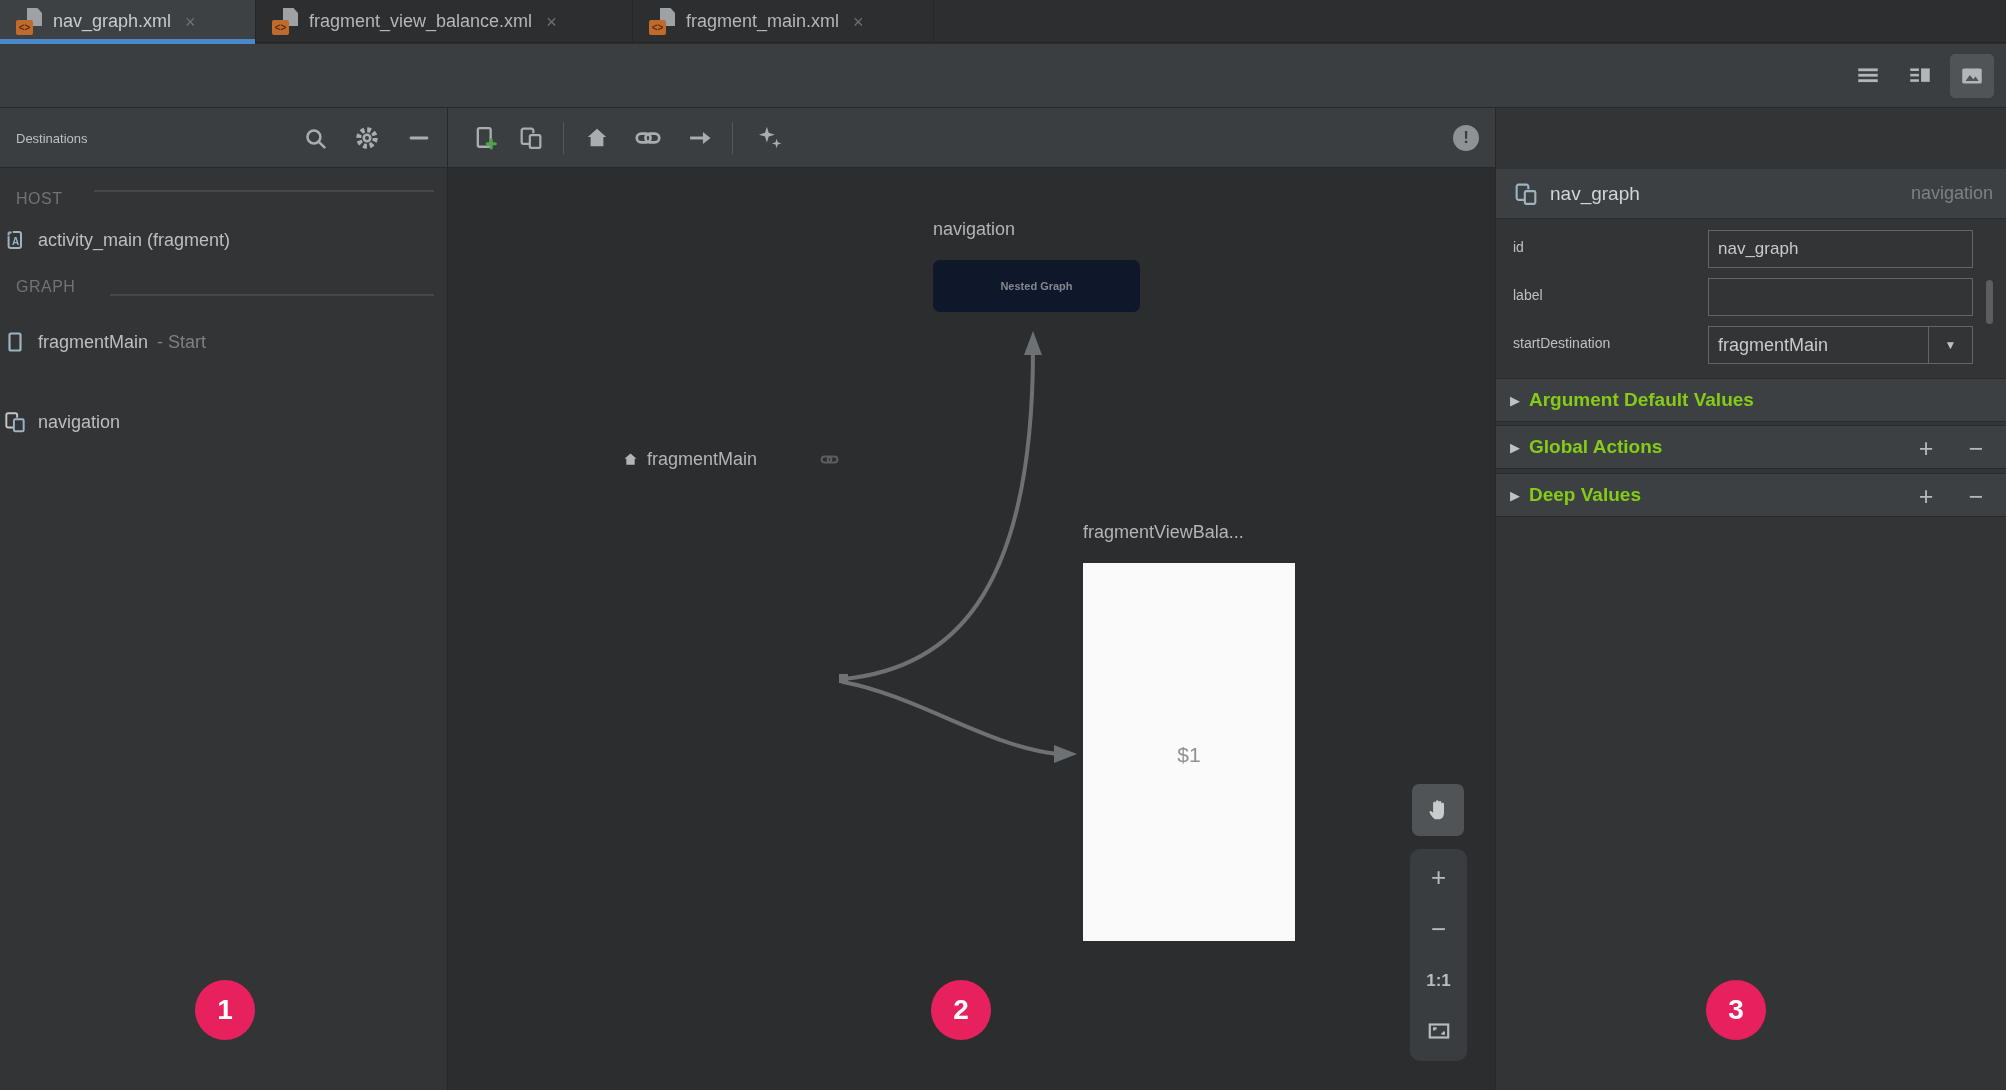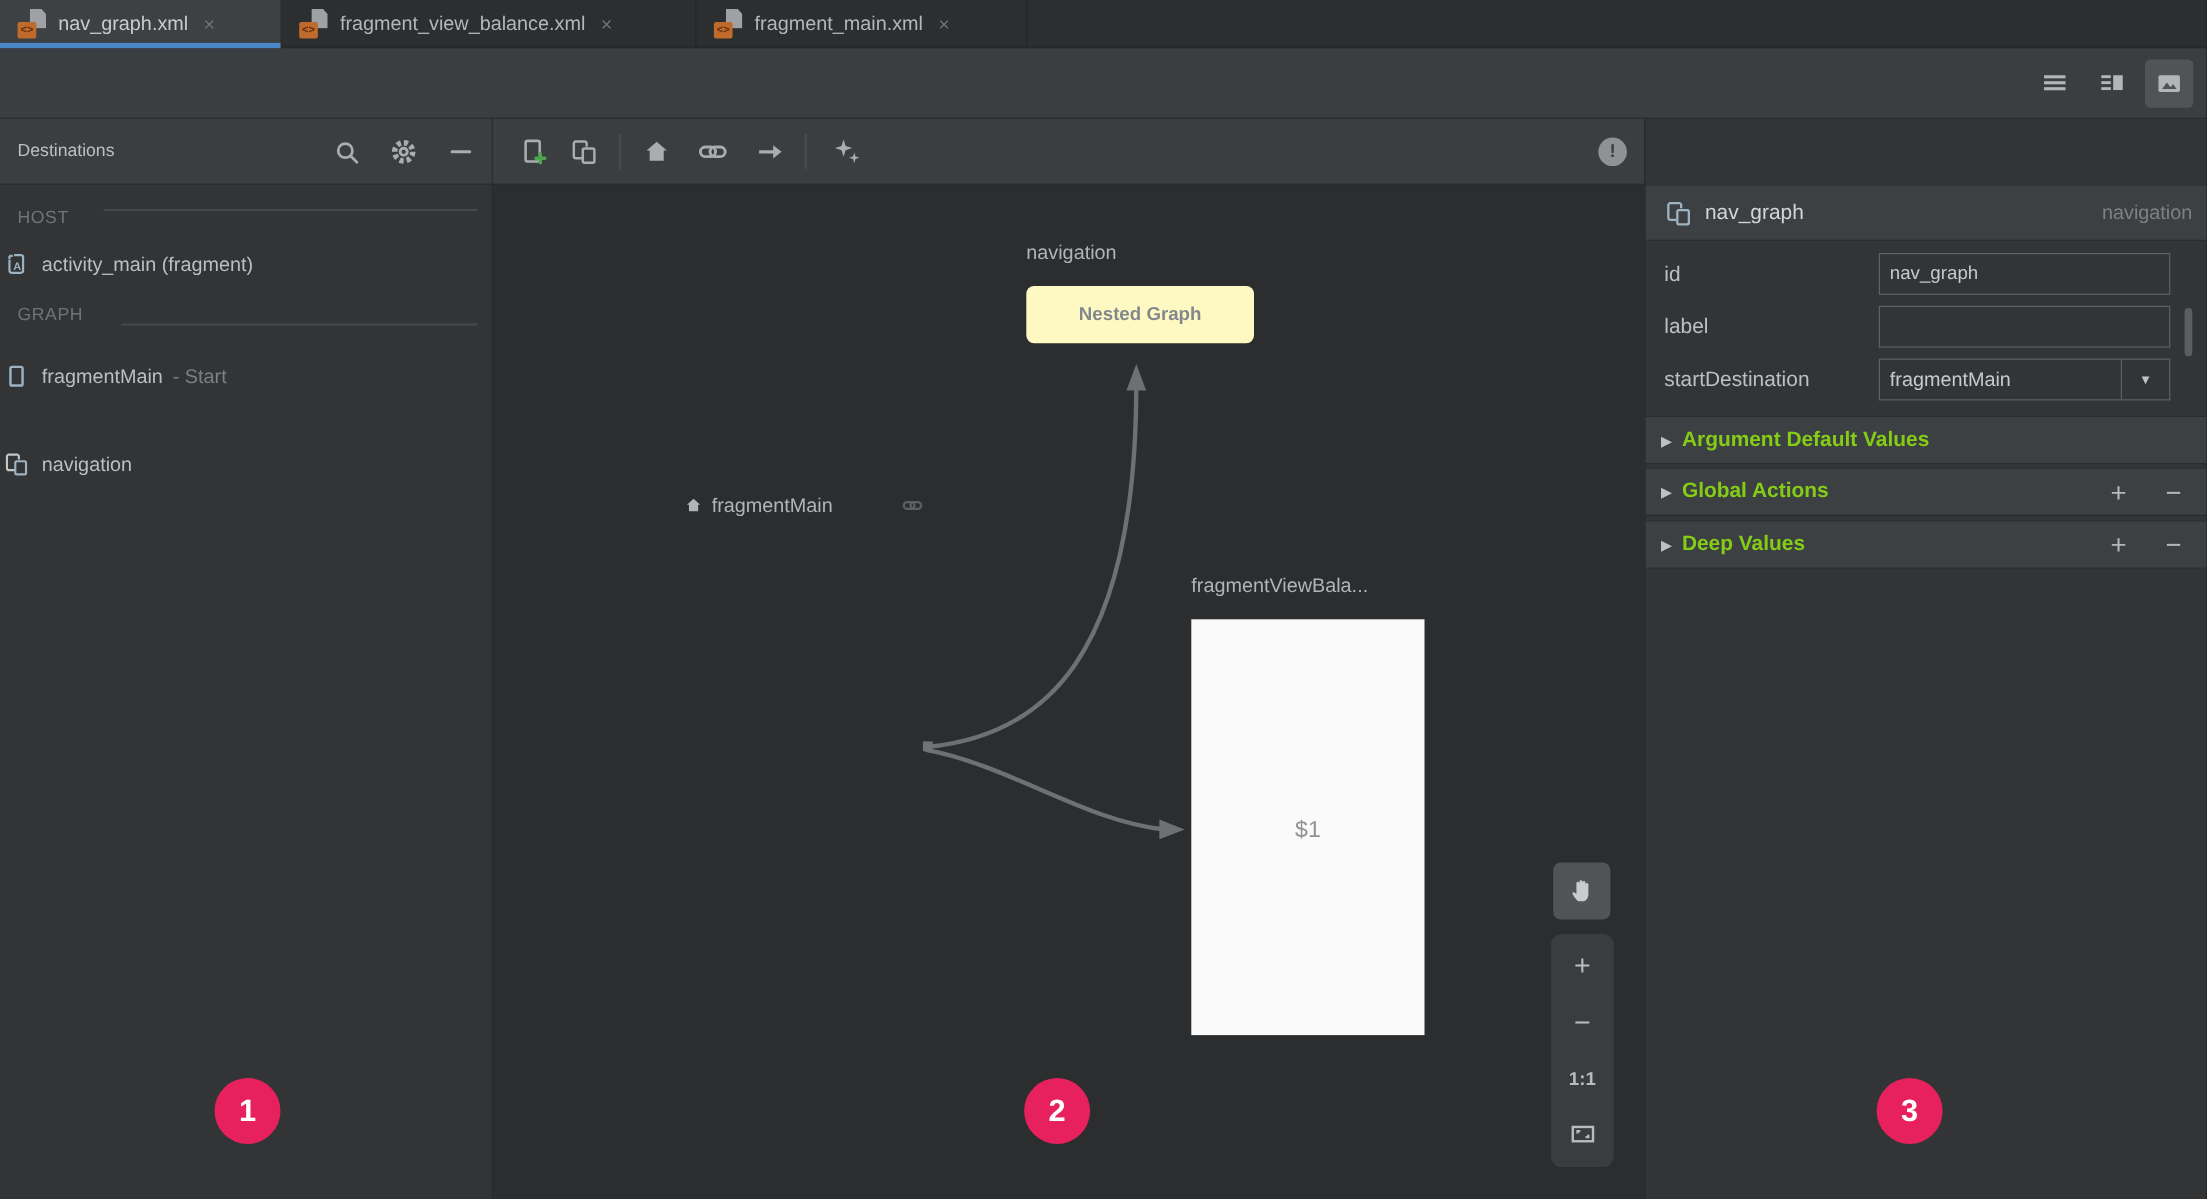--- a/index.html
+++ b/index.html
@@ -27,21 +27,21 @@
   .mode-row{position:absolute;left:0;top:44px;width:2006px;height:64px;background:#3b3e40;
             border-bottom:1px solid #26282a;}
   .mode-btn{position:absolute;top:10px;width:44px;height:44px;border-radius:5px;display:flex;
             align-items:center;justify-content:center;color:#b3b6b8;}
   .mode-btn.selected{background:#50545 6;background:#505456;}
 
   
   .panel-header{position:absolute;left:0;top:0;right:0;height:60px;background:#3b3e40;
                 border-bottom:1px solid #26282a;}
   .panel-title{position:absolute;left:16px;top:0;height:60px;display:flex;align-items:center;
-               color:#bdc0c2;font-size:16px;}
+               color:#bdc0c2;font-size:13px;}
   .hbtn{position:absolute;top:9px;width:42px;height:42px;display:flex;align-items:center;
         justify-content:center;color:#a9adaf;border-radius:6px;}
   .hbtn.boxed{background:#4b4f52;}
 
   
   .dest{position:absolute;left:0;top:108px;width:448px;height:982px;background:#323436;
         border-right:1px solid #26282a;}
   .sec-label{position:absolute;left:16px;color:#70747 7;color:#707477;font-size:16px;
              letter-spacing:.5px;display:flex;align-items:center;}
   .sec-rule{position:absolute;height:2px;background:#45484a;}
@@ -55,22 +55,22 @@
                   border-bottom:1px solid #26282a;}
   .tbtn{position:absolute;top:14px;width:32px;height:32px;display:flex;align-items:center;
         justify-content:center;color:#a9adaf;}
   .tsep{position:absolute;top:14px;width:1px;height:32px;background:#55585a;}
   .warn{position:absolute;left:1005px;top:17px;width:26px;height:26px;border-radius:50%;
         background:#8f9294;color:#3b3e40;font-weight:bold;font-size:17px;display:flex;
         align-items:center;justify-content:center;}
   .canvas-body{position:absolute;left:0;top:61px;width:1047px;height:921px;}
   .edges{position:absolute;left:0;top:-61px;}
   .node-label{position:absolute;color:#b2b5b7;font-size:18px;white-space:nowrap;}
-  .nested-btn{position:absolute;left:485px;top:91px;width:207px;height:52px;background:#fef9c3;
-              border-radius:7px;color:#83888c;font-weight:bold;font-size:17px;display:flex;
+  .nested-btn{position:absolute;left:485px;top:91px;width:207px;height:52px;background:#0f172a;
+              border-radius:7px;color:#83888c;font-weight:bold;font-size:11px;display:flex;
               align-items:center;justify-content:center;}
   .frame{position:absolute;background:#fafafa;}
   .frame .abtn{position:absolute;left:50%;transform:translateX(-50%);background:#d9d9d9;
                color:#424242;font-size:8px;letter-spacing:.2px;display:flex;align-items:center;
                justify-content:center;border-radius:2px;white-space:nowrap;}
   .dollar{position:absolute;left:0;right:0;top:180px;text-align:center;color:#8f9193;font-size:21px;}
   .title-row{position:absolute;display:flex;align-items:center;color:#b2b5b7;font-size:18px;}
   .title-row .home{margin-right:8px;color:#b2b5b7;}
   .title-row .link{color:#5b5f62;}
 
@@ -83,21 +83,21 @@
   .zbtn.ratio{font-size:17px;font-weight:bold;}
 
   
   .attr{position:absolute;left:1495px;top:108px;width:511px;height:982px;background:#323436;
         border-left:1px solid #26282a;}
   .comp-row{position:absolute;left:0;top:61px;width:511px;height:50px;background:#3c4042;
             border-bottom:1px solid #2a2c2d;display:flex;align-items:center;}
   .comp-row .cname{color:#d3d5d7;font-size:19px;margin-left:10px;}
   .comp-row .ctype{position:absolute;right:14px;color:#7d8184;font-size:18px;}
   .comp-row .cic{margin-left:16px;color:#9db3c1;}
-  .frow-label{position:absolute;left:17px;color:#bdc0c2;font-size:19px;}
+  .frow-label{position:absolute;left:17px;color:#bdc0c2;font-size:14px;}
   .tfield{position:absolute;left:212px;width:265px;height:38px;background:transparent;
           border:1.5px solid #616567;color:#c8cacc;font-size:17px;padding:0 9px;outline:none;}
   .dropdown{position:absolute;left:212px;width:265px;height:38px;border:1.5px solid #616567;
             color:#c8cacc;font-size:18px;display:flex;align-items:center;}
   .dropdown .val{padding-left:9px;flex:1;}
   .dropdown .dd{width:44px;height:100%;border-left:1.5px solid #616567;display:flex;
                 align-items:center;justify-content:center;color:#bfc2c4;font-size:12px;}
   .scrollthumb{position:absolute;left:490px;top:172px;width:7px;height:44px;background:#5a5e60;border-radius:4px;}
   .section{position:absolute;left:0;width:511px;height:44px;background:#3c4042;
            border-top:1px solid #292b2d;border-bottom:1px solid #292b2d;display:flex;align-items:center;}

